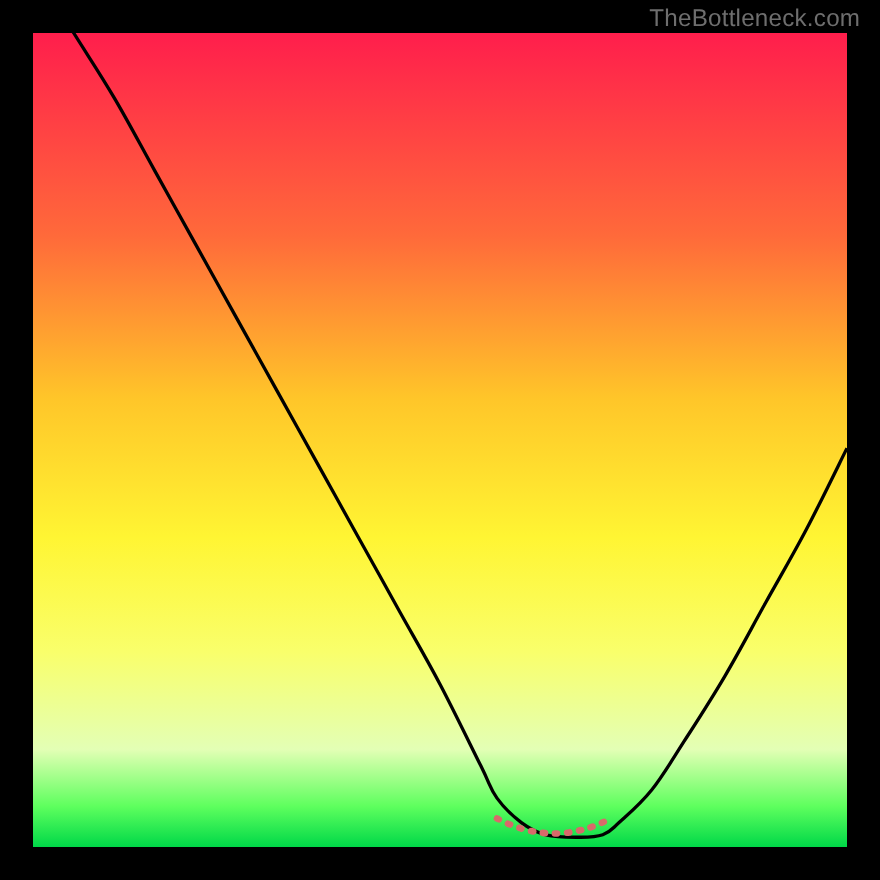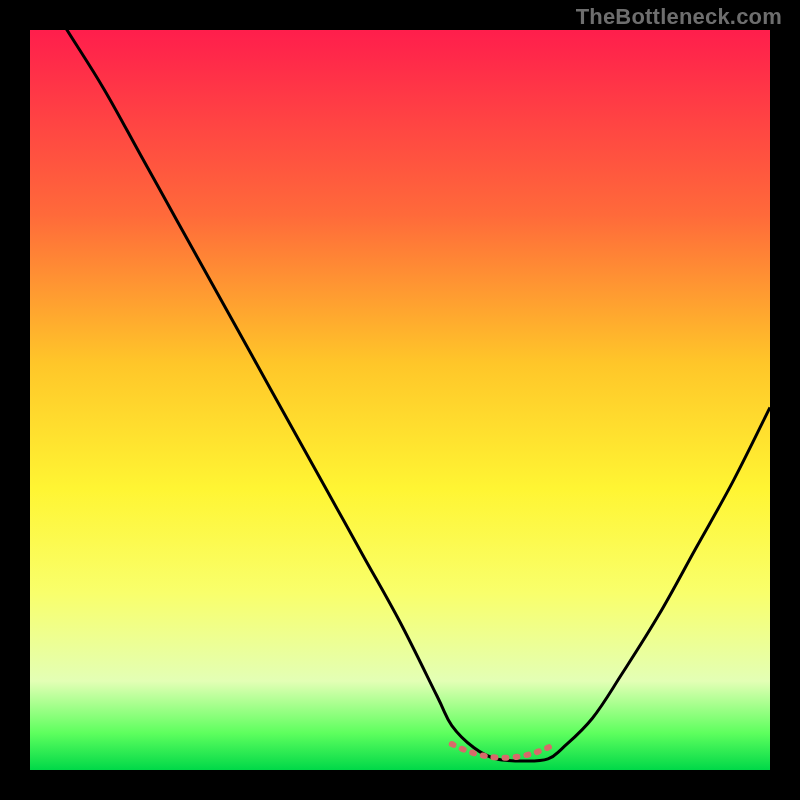--- a/index.html
+++ b/index.html
@@ -15,21 +15,21 @@
     position: relative;
     width: 800px;
     height: 800px;
   }
   .watermark {
     position: absolute;
     top: 4px;
     right: 18px;
     color: #6e6e6e;
     font-size: 22px;
-    font-weight: 700;
+    font-weight: 400;
     letter-spacing: 0.2px;
     z-index: 10;
     pointer-events: none;
   }
   svg.chart {
     position: absolute;
     left: 0;
     top: 0;
   }
 </style>

